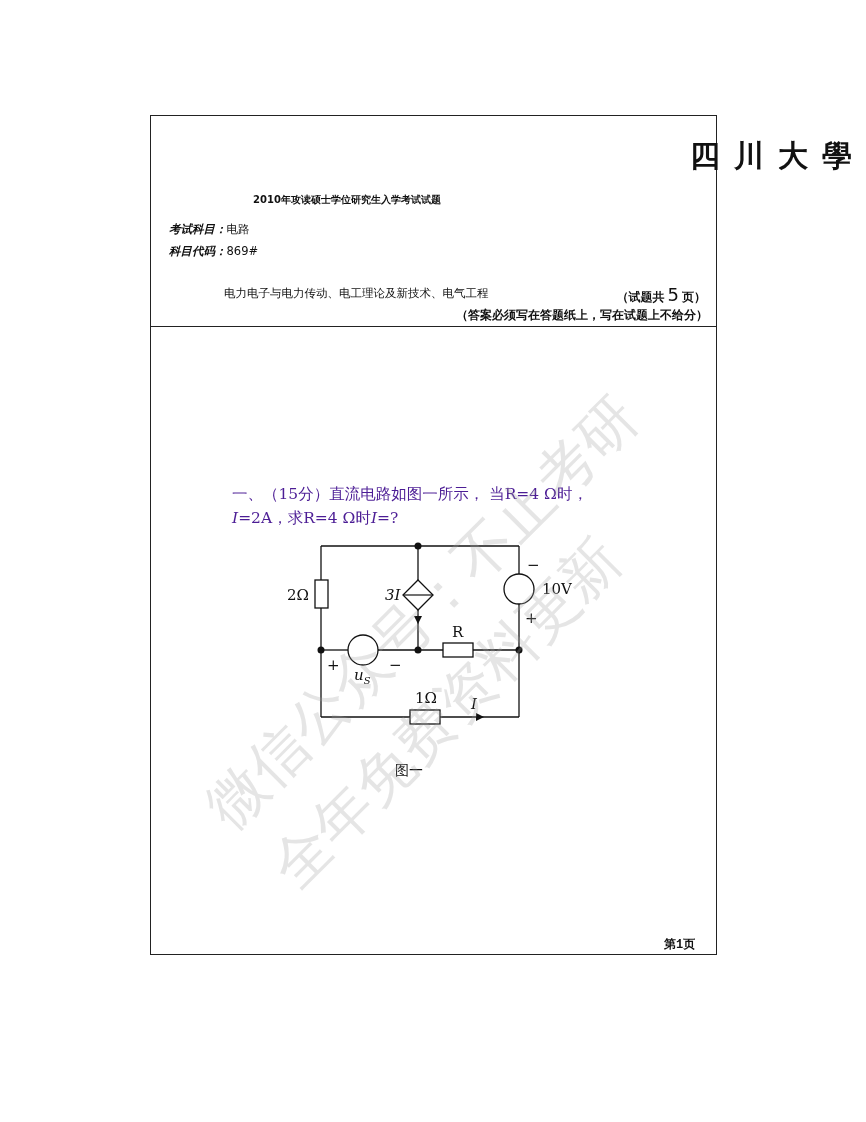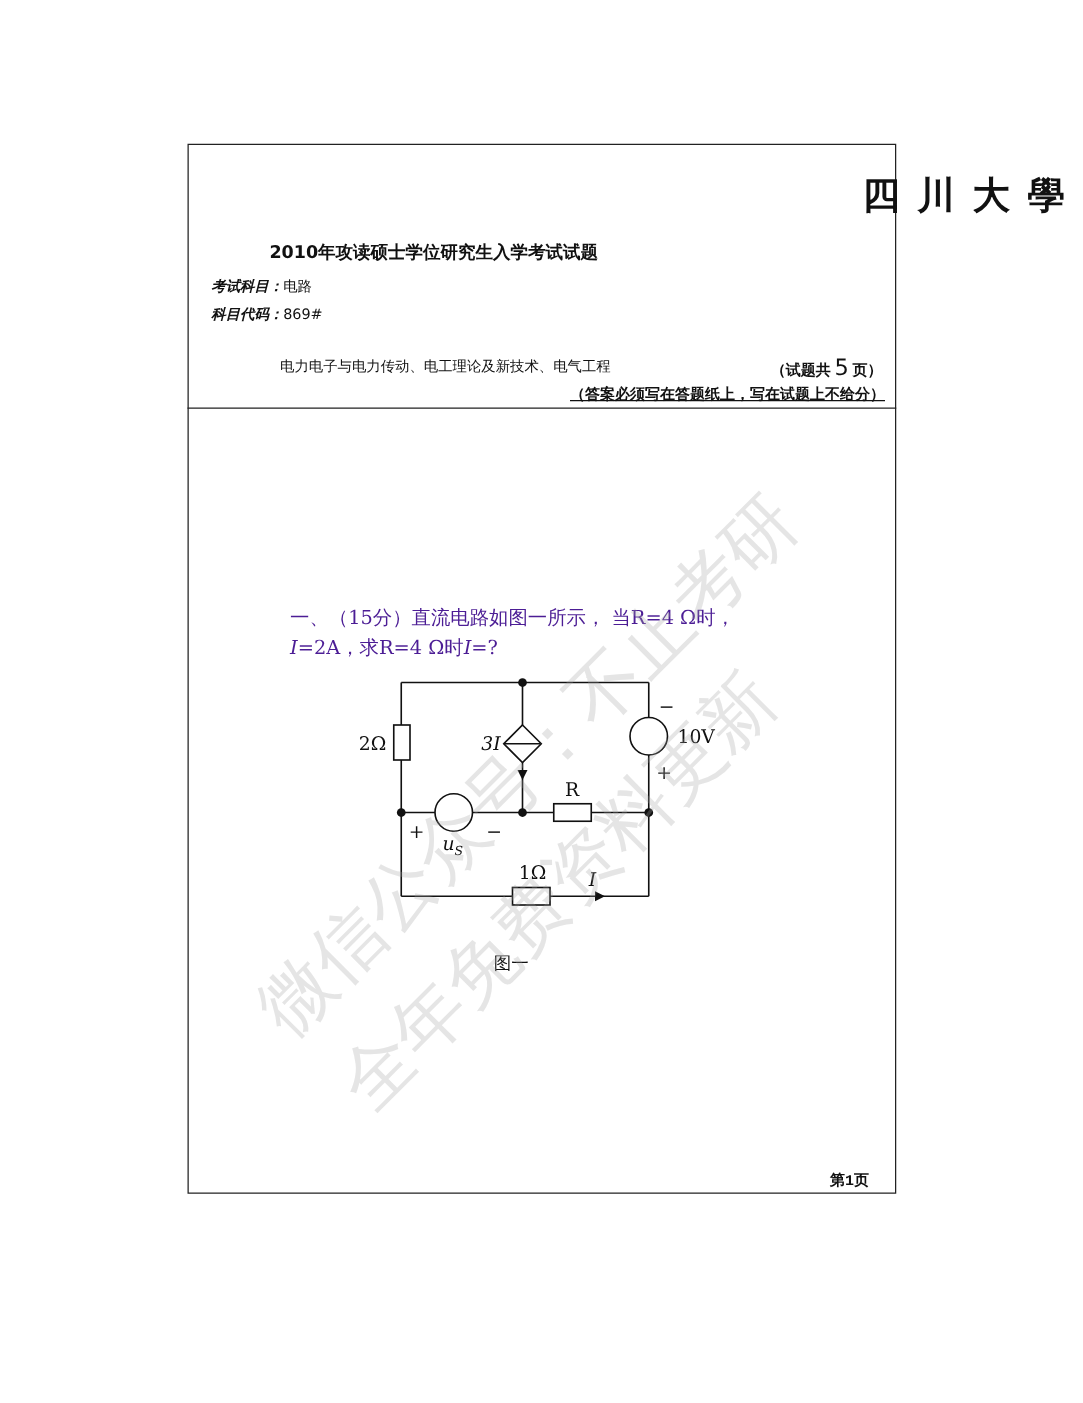--- a/index.html
+++ b/index.html
@@ -5,27 +5,27 @@
   html, body { margin:0; padding:0; }
   body { width:866px; height:1122px; background:#ffffff; position:relative; overflow:hidden;
          font-family:"DejaVu Serif", serif; color:#111; }
   .page { position:absolute; left:0; top:0; width:866px; height:1122px; }
   .frame { position:absolute; left:150px; top:115px; width:565px; height:838px;
            border:1.6px solid #222; border-top-width:1.8px; }
   .hdr-rule { position:absolute; left:150px; top:326px; width:567px; height:0; border-top:1.8px solid #222; }
   .title-cal { position:absolute; left:0; width:866px; top:136px; text-align:right;
                font-family:"DejaVu Serif", serif; font-size:30px; font-weight:bold; letter-spacing:14px; color:#111; }
   .subtitle { position:absolute; left:0; width:694px; top:193px; text-align:center;
-              font-family:"DejaVu Sans", sans-serif; font-size:14px; font-weight:bold; color:#111; }
+              font-family:"DejaVu Sans", sans-serif; font-size:10px; font-weight:bold; color:#111; }
   .meta { position:absolute; left:153px; font-family:"DejaVu Sans", sans-serif; font-size:11.5px; color:#111; }
   .meta .k { font-weight:bold; font-style:italic;margin-left:16px; }
   .meta-cont { position:absolute; left:224px; font-family:"DejaVu Sans", sans-serif; font-size:11.5px; }
   .pages-note { position:absolute; right:160px; top:284px; font-family:"DejaVu Sans", sans-serif; font-size:12px; font-weight:bold; }
   .pages-note .num { font-size:18px; font-weight:normal; font-family:"DejaVu Sans", sans-serif; padding:0 3px; }
-  .answer-note { position:absolute; right:158px; top:307px; font-family:"DejaVu Sans", sans-serif; font-size:12px; font-weight:bold;text-decoration:underline; }
+  .answer-note { position:absolute; right:158px; top:307px; font-family:"DejaVu Sans", sans-serif; font-size:12px; font-weight:bold; }
   .q-line { position:absolute; left:232px; font-family:"DejaVu Serif", serif; font-size:15.5px; color:#4c1d95; }
   .q-line i { font-style:italic; }
   .pagenum { position:absolute; left:664px; top:936px; font-family:Liberation Mono, monospace; font-size:12px; font-weight:bold; }
   svg.circuit { position:absolute; left:0; top:0; }
   .lbl { font-family:"DejaVu Serif", serif; font-size:15px; fill:#111; }
   .fig-cap { position:absolute; left:395px; top:762px; font-family:"DejaVu Sans", sans-serif; font-size:14px; }
   .wm { position:absolute; font-family:"DejaVu Sans", sans-serif; font-size:58px; color:rgba(160,160,160,0.28);
         transform-origin:left top; white-space:nowrap; pointer-events:none; }
 </style>
 </head>

